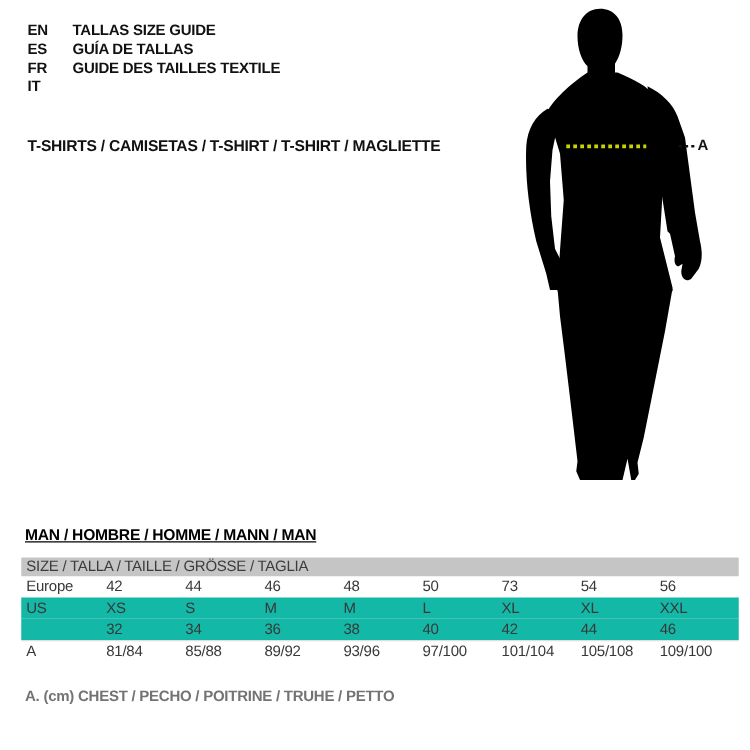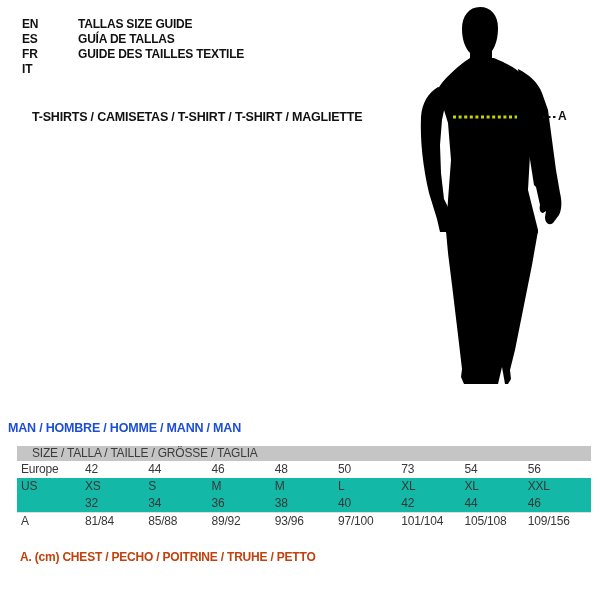--- a/index.html
+++ b/index.html
@@ -17,28 +17,28 @@
   .lang-list {
     position: absolute;
     left: 22px;
     top: 17px;
     font-size: 12px;
     font-weight: bold;
     letter-spacing: -0.2px;
     line-height: 15px;
     color: #111;
   }
-  .lang-row { display: flex; gap: 20px; }
+  .lang-row { display: flex; }
   .lang-code { width: 36px; }
   .lang-label { white-space: nowrap; }
 
   
   .category-block {
     position: absolute;
-    left: 32px;
+    left: 22px;
     top: 108px;
     font-size: 12.5px;
     font-weight: bold;
     letter-spacing: -0.2px;
     line-height: 19px;
     color: #111;
     white-space: nowrap;
   }
 
   
@@ -49,62 +49,63 @@
     left: 146px;
     top: 104px;
     font-size: 12px;
     font-weight: 600;
     color: #111;
   }
 
   
   .section-heading {
     position: absolute;
-    left: 8px;
+    left: 20px;
     top: 421px;
     font-size: 12.5px;
     font-weight: bold;
     letter-spacing: -0.2px;
-    color: #1d4ed8;
-    white-space: nowrap;
+    color: #000000;
+    white-space: nowrap;
+    text-decoration: underline;
   }
 
   
   .size-table {
     position: absolute;
     left: 17px;
     top: 446px;
     width: 574px;
     font-size: 12px;
     letter-spacing: -0.2px;
     color: #383838;
   }
   .t-header {
     height: 15px;
     line-height: 15px;
     background: #c5c5c5;
-    padding-left: 15px;
+    padding-left: 4px;
     color: #3c3c3c;
     white-space: nowrap;
   }
   .t-row { display: flex; height: 17px; line-height: 17px; }
   .t-row.gray { background: #14b8a6; }
   .t-row.row-a { border-top: 1px solid #dedede; }
   .t-label { width: 68px; padding-left: 4px; box-sizing: border-box; }
   .t-cell { flex: 1; }
 
   
   .footnote {
     position: absolute;
     left: 20px;
     top: 550px;
     font-size: 12px;
     font-weight: bold;
     letter-spacing: -0.2px;
-    color: #c2410c;
+    color: #737373;
     white-space: nowrap;
   }
 </style>
 </head>
 <body>
 
 <div class="canvas">
 
   <div class="lang-list">
     <div class="lang-row">
@@ -193,19 +194,19 @@
 
     <div class="t-row row-a">
       <span class="t-label">A</span>
       <span class="t-cell">81/84</span>
       <span class="t-cell">85/88</span>
       <span class="t-cell">89/92</span>
       <span class="t-cell">93/96</span>
       <span class="t-cell">97/100</span>
       <span class="t-cell">101/104</span>
       <span class="t-cell">105/108</span>
-      <span class="t-cell">109/156</span>
+      <span class="t-cell">109/100</span>
     </div>
   </div>
 
   <div class="footnote">A. (cm) CHEST / PECHO / POITRINE / TRUHE / PETTO</div>
 
 </div>
 
 </body></html>

